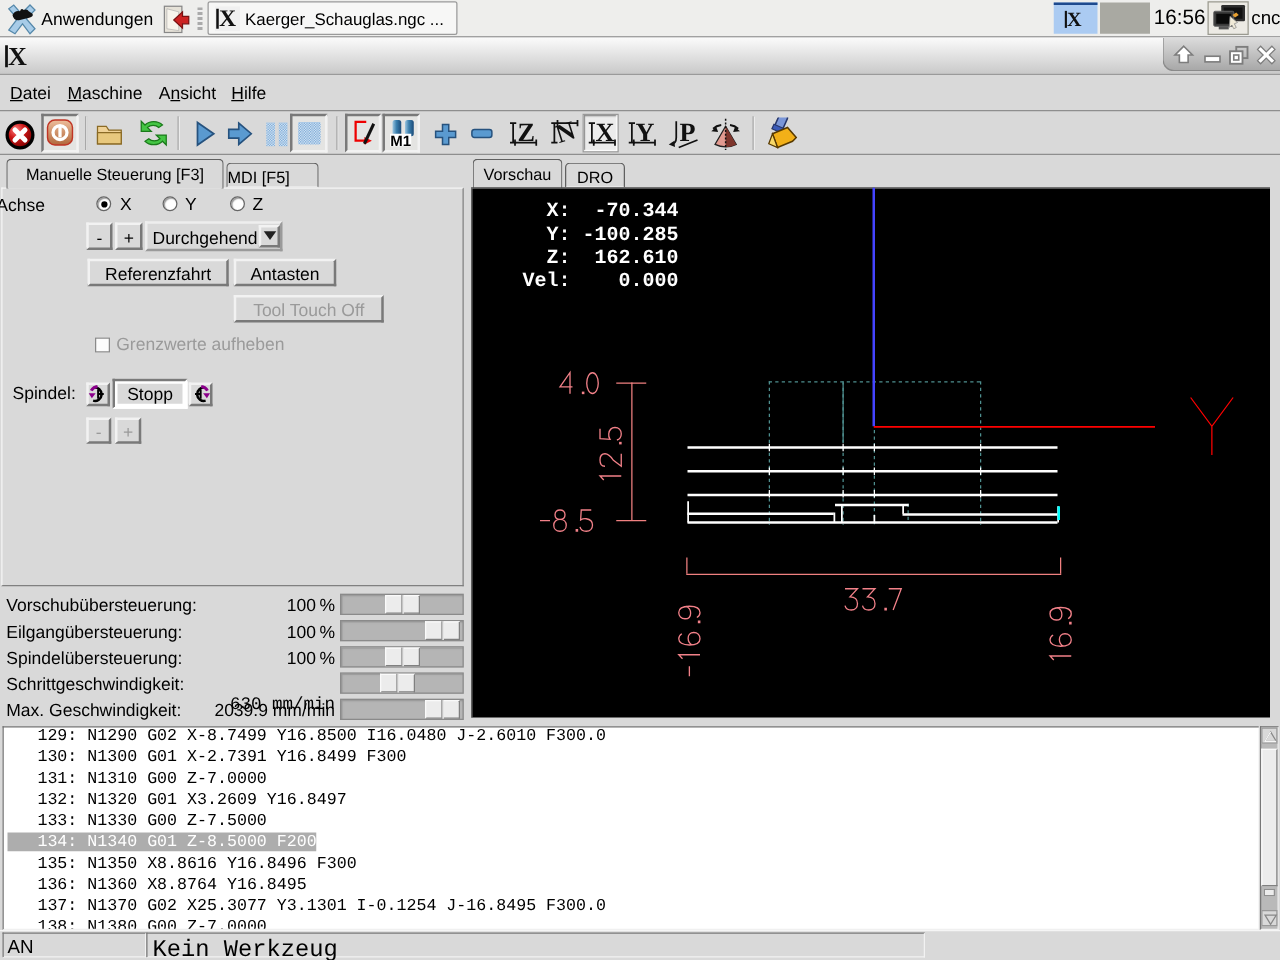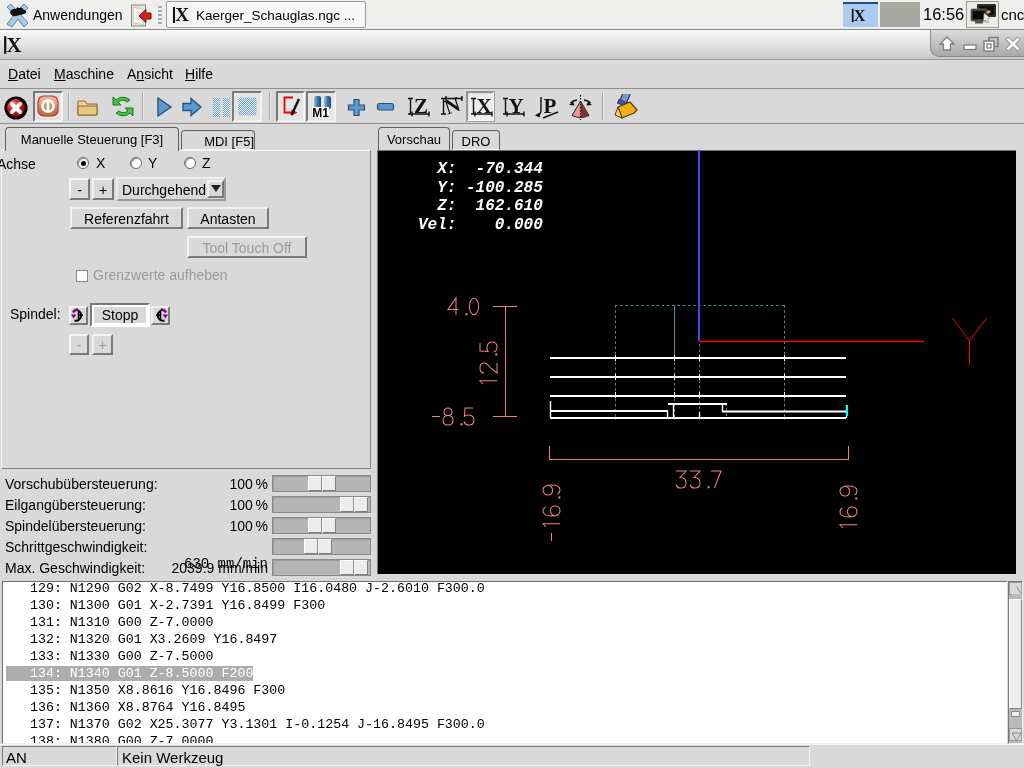--- a/index.html
+++ b/index.html
@@ -203,21 +203,21 @@
         <rect x="6.5" y="8" width="9" height="4" fill="#3a5ab8" stroke="#26366a" stroke-width="1"></rect>
       </g>
       <path d="M8 13 L20 8 L27 16 L24 19 L12 24 Z" fill="#f2b018" stroke="#583a00" stroke-width="1.2"></path>
       <path d="M8 13 L12 24 L5 21 Z" fill="#f8d868" stroke="#583a00" stroke-width="1"></path>
     </svg>
   </div>
 
 <div class="abs" id="leftnb">
   <div class="abs" style="left:1px;top:150px;width:370px;height:319px;border:1px solid #808080;border-top:1px solid #f5f5f5;border-left:1px solid #f5f5f5;"></div>
   <div class="abs" style="left:5px;top:127px;width:174px;height:24px;background:#d9d9d9;border:1px solid #606060;border-bottom:none;border-radius:4px 4px 0 0;font-size:13px;color:#000;text-align:center;padding-top:4px;">Manuelle Steuerung [F3]</div>
-  <div class="abs" style="left:181px;top:130px;width:74px;height:20px;background:#d9d9d9;border:1px solid #606060;border-bottom:1px solid #f5f5f5;border-radius:4px 4px 0 0;font-size:13px;color:#000;text-align:right;padding-top:3px;">MDI [F5]</div>
+  <div class="abs" style="left:181px;top:130px;width:74px;height:20px;background:#d9d9d9;border:1px solid #606060;border-bottom:1px solid #f5f5f5;border-radius:4px 4px 0 0;font-size:13px;color:#000;text-align:left;padding-top:3px;">MDI [F5]</div>
 
   <div class="abs" style="left:-3px;top:156px;font-size:14px;">Achse</div>
 
   <div class="abs" style="left:77px;top:157px;width:12px;height:12px;border-radius:7px;background:#fff;border:1px solid #666;box-shadow:inset 1px 1px 1px #999;"></div>
   <div class="abs" style="left:81px;top:161px;width:5px;height:5px;border-radius:2.5px;background:#000;"></div>
   <div class="abs" style="left:96px;top:155px;font-size:14px;">X</div>
   <div class="abs" style="left:130px;top:157px;width:12px;height:12px;border-radius:7px;background:#fff;border:1px solid #666;box-shadow:inset 1px 1px 1px #999;"></div>
   <div class="abs" style="left:148px;top:155px;font-size:14px;">Y</div>
   <div class="abs" style="left:184px;top:157px;width:12px;height:12px;border-radius:7px;background:#fff;border:1px solid #666;box-shadow:inset 1px 1px 1px #999;"></div>
   <div class="abs" style="left:202px;top:155px;font-size:14px;">Z</div>
@@ -284,21 +284,21 @@
     <div class="abs" style="left:100px;top:86px;width:168px;text-align:right;">2039.9 mm/min</div>
     <div class="abs" style="left:272px;top:85px;width:99px;height:17px;background:#b5b5b5;border:1px solid #8a8a8a;box-shadow:inset 1px 1px 1px #999;"></div>
     <div class="abs" style="left:340px;top:86px;width:28px;height:15px;background:#ececec;border-top:1px solid #fafafa;border-left:1px solid #fafafa;border-bottom:1px solid #808080;border-right:1px solid #808080;"></div>
     <div class="abs" style="left:353px;top:86px;width:2px;height:15px;background:#909090;border-right:1px solid #fafafa;"></div>
   </div>
 
 <div class="abs" id="rightnb">
   <div class="abs" style="left:378px;top:127px;width:72px;height:24px;background:#d9d9d9;border:1px solid #606060;border-bottom:none;border-radius:4px 4px 0 0;font-size:13px;text-align:center;padding-top:4px;">Vorschau</div>
   <div class="abs" style="left:452px;top:130px;width:48px;height:20px;background:#d9d9d9;border:1px solid #606060;border-bottom:1px solid #f5f5f5;border-radius:4px 4px 0 0;font-size:13px;text-align:center;padding-top:3px;">DRO</div>
   <div class="abs" style="left:501px;top:150px;width:515px;height:1px;background:#f5f5f5;"></div>
-  <div class="abs" id="canvas" style="left:377px;top:150px;width:639px;height:424px;background:#000;border-left:1px solid #707070;border-top:1px solid #707070;font-style:italic;">
+  <div class="abs" id="canvas" style="left:377px;top:150px;width:639px;height:424px;background:#000;border-left:1px solid #707070;border-top:1px solid #707070;">
     <pre class="abs" style="left:40px;top:9px;font-size:16px;font-weight:bold;color:#fff;line-height:18.5px;">  X:  -70.344
   Y: -100.285
   Z:  162.610
 Vel:    0.000</pre>
     <svg class="abs" style="left:-1px;top:-1px" width="638" height="421" viewBox="0 0 638 421">
 
       <g stroke="#4e8f8f" stroke-width="1" stroke-dasharray="2.6,2.6" fill="none">
         <line x1="238" y1="155.5" x2="407" y2="155.5"></line>
         <line x1="238.5" y1="155" x2="238.5" y2="270"></line>
         <line x1="407.5" y1="155" x2="407.5" y2="270"></line>
@@ -465,14 +465,14 @@
       </svg></div>
   <div class="abs" style="left:0px;top:17px;width:13px;height:110px;background:#ececec;border-top:1px solid #fafafa;border-left:1px solid #fafafa;border-bottom:1px solid #808080;border-right:1px solid #808080;"></div>
   <div class="abs" style="left:2px;top:129px;width:9px;height:6px;background:#ececec;border:1px solid #909090;"></div>
   <div class="abs" style="left:0px;top:146px;width:13px;height:13px;background:#d9d9d9;border:1px solid #999;"><svg width="13" height="13" viewBox="0 0 13 13">
         <path d="M6.5 10.5 L2 3 L11 3 Z" fill="#d9d9d9" stroke="#888" stroke-width="1"></path>
       </svg></div>
 </div>
 
 <div class="abs" style="left:0;top:744px;width:1024px;height:24px;background:#d9d9d9;border-top:1px solid #f5f5f5;">
   <div class="abs sunken" style="left:2px;top:1px;width:115px;height:20px;font-size:15px;padding:2px 0 0 3px;border-width:1px;">AN</div>
-  <div class="abs sunken" style="left:117px;top:1px;width:693px;height:20px;font-size:15px;padding:2px 0 0 4px;border-width:1px;">Kein Werkzeug</div>
+  <div class="abs sunken" style="left:117px;top:1px;width:623px;height:20px;font-size:19px;padding:2px 0 0 4px;border-width:1px;font-family:Liberation Mono, monospace;">Kein Werkzeug</div>
 </div>
 
 </body></html>

